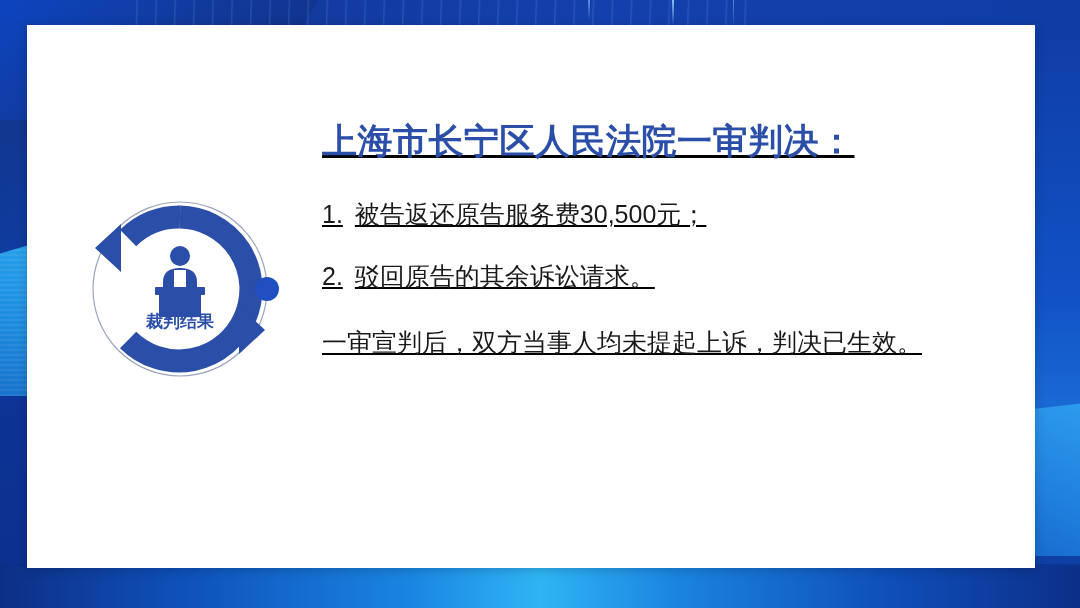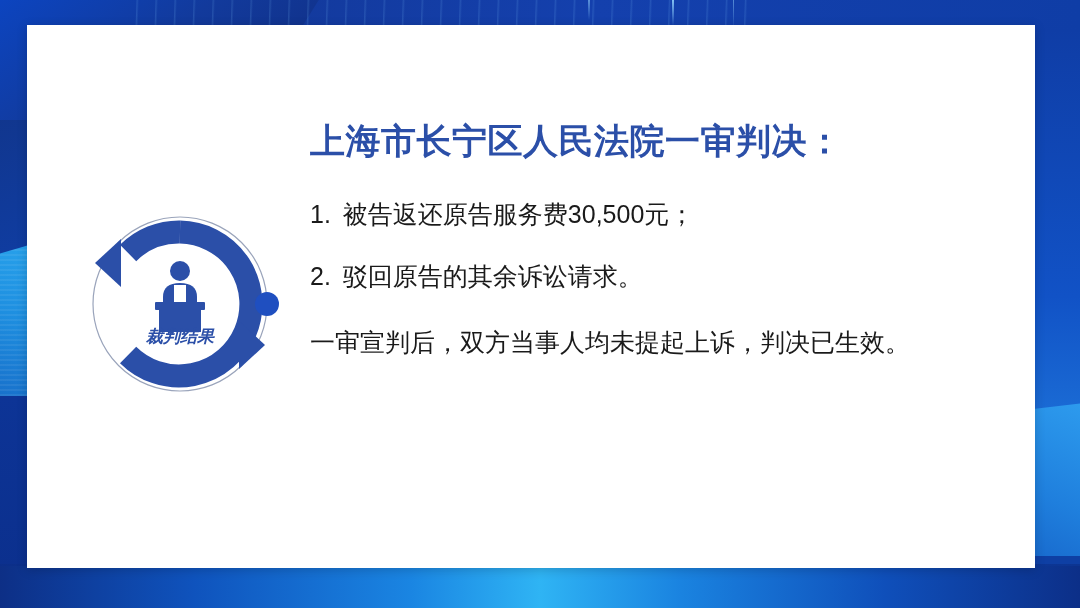--- a/index.html
+++ b/index.html
@@ -113,33 +113,33 @@
     width: 1008px;
     height: 543px;
     background: #ffffff;
     box-shadow: 0 2px 10px rgba(0,0,0,.18);
   }
 
   
   #icon-badge {
     position: absolute;
     left: 48px;
-    top: 184px;
+    top: 169px;
     width: 220px;
     height: 190px;
-    font-style: italic;
   }
   #icon-badge svg { display: block; }
 
   
   #content {
     position: absolute;
-    left: 283px;
+    left: 295px;
     top: 95px;
     width: 700px;
+    text-decoration: underline;
   }
 
   #title {
     font-size: 35px;
     font-weight: bold;
     color: #2b4fa8;
     letter-spacing: .5px;
     line-height: 1.2;
     margin: 0 0 34px 0;
     white-space: nowrap;

